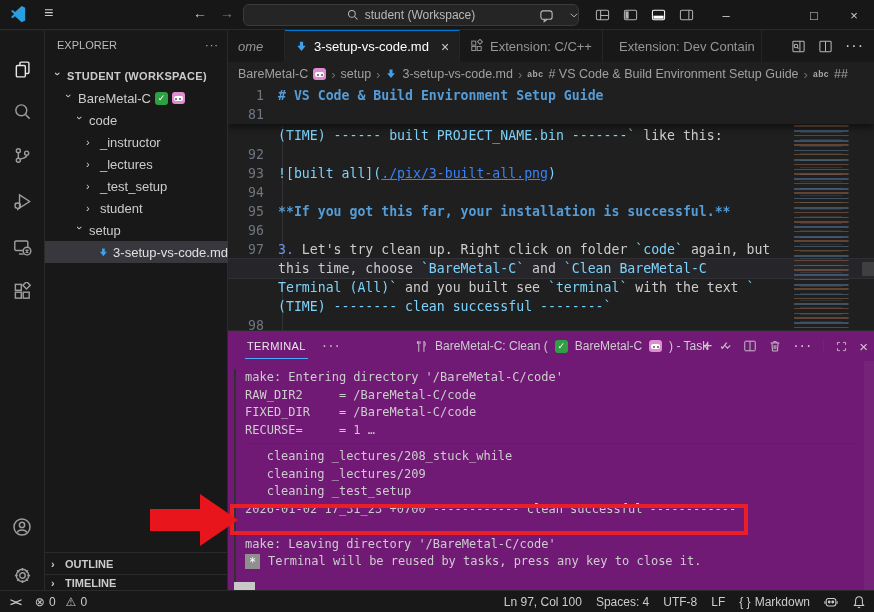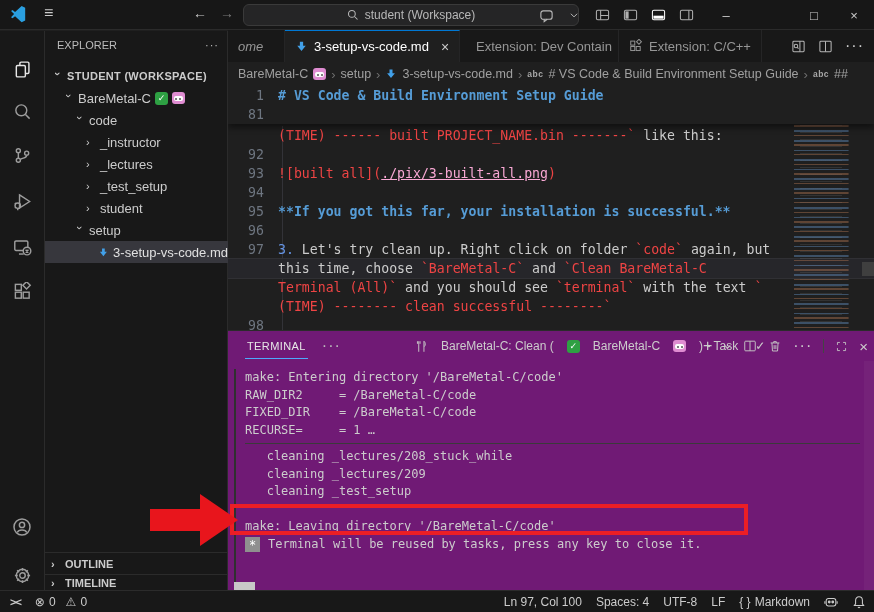--- a/index.html
+++ b/index.html
@@ -55,38 +55,38 @@
   .bc-abc { font-size:8.5px; font-weight:bold; color:#a8a8a8; letter-spacing:.5px; }
 
   #editor { position:absolute; left:0; top:56px; width:646px; height:244px; background:#1f1f1f; overflow:hidden; }
   #sticky { position:absolute; left:0; top:0; width:646px; z-index:3; background:#1f1f1f; box-shadow:0 4px 6px rgba(0,0,0,.45); }
   .srow,.cl { display:flex; height:19px; line-height:19px; font-family:"DejaVu Sans Mono", monospace; font-size:13.2px; white-space:pre; }
   .ln { flex:0 0 50px; text-align:right; padding-right:14px; color:#6e7681; }
   .sticky-t { color:#569cd6; font-weight:bold; }
   #code-lines { position:absolute; left:0; top:40px; width:646px; }
   .cl.cur { background:#26262a; outline:1px solid #303034; }
   .seg-text { color:#cccccc; }
-  .seg-code { color:#ef4444; }
-  .seg-link { color:#f9a8d4; text-decoration:underline; }
+  .seg-code { color:#7dd3fc; }
+  .seg-link { color:#3b82f6; text-decoration:underline; }
   .seg-bold { color:#569cd6; font-weight:bold; }
   .seg-listnum { color:#6796e6; }
   #indent-guide { position:absolute; left:54px; top:40px; bottom:0; width:1px; background:#333338; }
   #minimap { position:absolute; right:14px; top:2px; width:70px; height:240px; opacity:.9;
     background-image:
       repeating-linear-gradient(180deg, rgba(96,140,190,.50) 0 1.6px, transparent 1.6px 4.4px, rgba(200,130,90,.42) 4.4px 5.8px, transparent 5.8px 9.6px),
       repeating-linear-gradient(180deg, rgba(150,150,150,.18) 0 1.2px, transparent 1.2px 7px);
     background-size:78% 100%, 60% 100%; background-repeat:no-repeat; background-position:4px 4px, 10px 2px; }
   #ed-slider { position:absolute; right:0; top:176px; width:12px; height:14px; background:#3f3f3f; }
 
   
   #panel { position:absolute; left:0; top:300px; width:646px; height:260px; background:#701a75; border-top:1px solid #2b2b2b; }
   #panel-head { position:absolute; left:0; top:0; width:646px; height:30px; display:flex; align-items:center; }
   #term-tab { margin-left:17px; font-size:11px; letter-spacing:.4px; color:#e7e7e7; border-bottom:1px solid #4daafc; padding:7px 2px 6px; cursor:pointer; }
   .ph-more { margin-left:14px; color:#bbbbbb; cursor:pointer; letter-spacing:1px; }
-  #task-group { position:absolute; left:187px; top:0; height:30px; display:flex; align-items:center; gap:13px; font-size:12px; color:#cccccc; cursor:pointer; }
+  #task-group { position:absolute; left:187px; top:0; height:30px; display:flex; align-items:center; gap:7px; font-size:12px; color:#cccccc; cursor:pointer; }
   #panel-acts { position:absolute; right:6px; top:0; height:30px; display:flex; align-items:center; gap:11px; color:#cccccc; }
   #panel-acts svg { stroke:#c5c5c5; fill:none; stroke-width:1.1; }
   .pa { cursor:pointer; display:flex; align-items:center; }
   .pa-sep { width:1px; height:14px; background:#444; }
   #term-lines { position:absolute; left:17px; top:38px; right:14px; font-family:"DejaVu Sans Mono", monospace; font-size:12px; }
   .tl { height:17.5px; line-height:17.5px; white-space:pre; color:#cccccc; display:flex; align-items:center; }
   .tsep { height:5px; border-bottom:1px solid #3a3a3a; margin-bottom:4px; }
   .star-box { display:inline-block; width:15px; height:15px; background:#8f8f8f; color:#ffffff; text-align:center; line-height:16px; margin-right:8px; font-size:12px; }
   #term-accent { position:absolute; left:6px; top:38px; height:217px; width:2px; background:#303030; }
   #term-scroll { position:absolute; right:0; top:30px; bottom:0; width:10px; background:rgba(255,255,255,.035); }
@@ -293,37 +293,37 @@
       <div class="tab partial">
           <span>ome</span>
         </div>
       <div class="tab active">
         <svg width="13" height="13" viewBox="0 0 16 16">
             <polygon points="6,2 10,2 10,7 13.2,7 8,13.4 2.8,7 6,7" fill="#42a0e8"></polygon>
           </svg>
         <span>3-setup-vs-code.md</span>
         <span class="tab-x">×</span>
       </div>
+      <div class="tab">
+        <svg width="14" height="14" viewBox="0 0 16 16" fill="none" stroke="#969696" stroke-width="1.1">
+            <rect x="2" y="8.6" width="4.6" height="4.6"></rect>
+            <rect x="8.2" y="8.6" width="4.6" height="4.6"></rect>
+            <rect x="2" y="2.4" width="4.6" height="4.6"></rect>
+            <rect x="9.4" y="1.2" width="4" height="4" transform="rotate(45 11.4 3.2)"></rect>
+          </svg>
+        <span>Extension: C/C++</span>
+      </div>
       <div class="tab" style="width:159px">
         <svg width="14" height="14" viewBox="0 0 16 16" fill="none" stroke="#969696" stroke-width="1.1">
             <rect x="2" y="8.6" width="4.6" height="4.6"></rect>
             <rect x="8.2" y="8.6" width="4.6" height="4.6"></rect>
             <rect x="2" y="2.4" width="4.6" height="4.6"></rect>
             <rect x="9.4" y="1.2" width="4" height="4" transform="rotate(45 11.4 3.2)"></rect>
           </svg>
         <span>Extension: Dev Contain</span>
-      </div>
-      <div class="tab">
-        <svg width="14" height="14" viewBox="0 0 16 16" fill="none" stroke="#969696" stroke-width="1.1">
-            <rect x="2" y="8.6" width="4.6" height="4.6"></rect>
-            <rect x="8.2" y="8.6" width="4.6" height="4.6"></rect>
-            <rect x="2" y="2.4" width="4.6" height="4.6"></rect>
-            <rect x="9.4" y="1.2" width="4" height="4" transform="rotate(45 11.4 3.2)"></rect>
-          </svg>
-        <span>Extension: C/C++</span>
       </div>
       <div class="tab-acts">
         <span class="pa">
             <svg width="15" height="15" viewBox="0 0 16 16">
               <rect x="2" y="2.5" width="12" height="11" rx="1"></rect>
               <line x1="9.5" y1="2.5" x2="9.5" y2="13.5"></line>
               <circle cx="5.3" cy="7.5" r="1.9"></circle>
               <line x1="6.7" y1="8.9" x2="8" y2="10.2"></line>
             </svg>
           </span>
@@ -361,21 +361,21 @@
       <div id="indent-guide"></div>
       <div id="code-lines">
           <div class="cl"><span class="ln"></span><span><span class="seg-code">(TIME) ------ built PROJECT_NAME.bin -------`</span><span class="seg-text"> like this:</span></span></div>
           <div class="cl"><span class="ln">92</span><span></span></div>
           <div class="cl"><span class="ln">93</span><span><span class="seg-code">![built all](</span><span class="seg-link">./pix/3-built-all.png</span><span class="seg-code">)</span></span></div>
           <div class="cl"><span class="ln">94</span><span></span></div>
           <div class="cl"><span class="ln">95</span><span><span class="seg-bold">**If you got this far, your installation is successful.**</span></span></div>
           <div class="cl"><span class="ln">96</span><span></span></div>
           <div class="cl"><span class="ln">97</span><span><span class="seg-listnum">3. </span><span class="seg-text">Let's try clean up. Right click on folder </span><span class="seg-code">`code`</span><span class="seg-text"> again, but</span></span></div>
           <div class="cl cur"><span class="ln"></span><span><span class="seg-text">this time, choose </span><span class="seg-code">`BareMetal-C`</span><span class="seg-text"> and </span><span class="seg-code">`Clean BareMetal-C</span></span></div>
-          <div class="cl"><span class="ln"></span><span><span class="seg-code">Terminal (All)`</span><span class="seg-text"> and you should see </span><span class="seg-code">`terminal`</span><span class="seg-text"> with the text </span><span class="seg-code">`</span></span></div>
+          <div class="cl"><span class="ln"></span><span><span class="seg-code">Terminal (All)`</span><span class="seg-text"> and you built see </span><span class="seg-code">`terminal`</span><span class="seg-text"> with the text </span><span class="seg-code">`</span></span></div>
           <div class="cl"><span class="ln"></span><span><span class="seg-code">(TIME) -------- clean successful --------`</span></span></div>
           <div class="cl"><span class="ln">98</span><span></span></div>
         </div>
       <div id="sticky">
           <div class="srow"><span class="ln">1</span><span class="sticky-t"># VS Code &amp; Build Environment Setup Guide</span></div>
           <div class="srow"><span class="ln">81</span></div>
         </div>
       <div id="minimap"></div>
       <div id="ed-slider"></div>
     </div>
@@ -429,20 +429,21 @@
       <div id="term-accent"></div>
       <div id="term-lines">
           <div class="tl"><span>make: Entering directory '/BareMetal-C/code'</span></div>
           <div class="tl"><span>RAW_DIR2     = /BareMetal-C/code</span></div>
           <div class="tl"><span>FIXED_DIR    = /BareMetal-C/code</span></div>
           <div class="tl"><span>RECURSE=     = 1 …</span></div>
           <div class="tsep"></div>
           <div class="tl"><span>   cleaning _lectures/208_stuck_while</span></div>
           <div class="tl"><span>   cleaning _lectures/209</span></div>
           <div class="tl"><span>   cleaning _test_setup</span></div>
+          <div class="tl"><span>2026-01-02 17_31_23 +0700 ------------ clean successful ------------</span></div>
           <div class="tl"><span></span></div>
           <div class="tl"><span>make: Leaving directory '/BareMetal-C/code'</span></div>
           <div class="tl"><span class="star-box">*</span><span>Terminal will be reused by tasks, press any key to close it.</span></div>
         </div>
       <div id="term-stub"></div>
       <div id="term-scroll"></div>
     </div>
   </div>
 
   <div id="statusbar">

